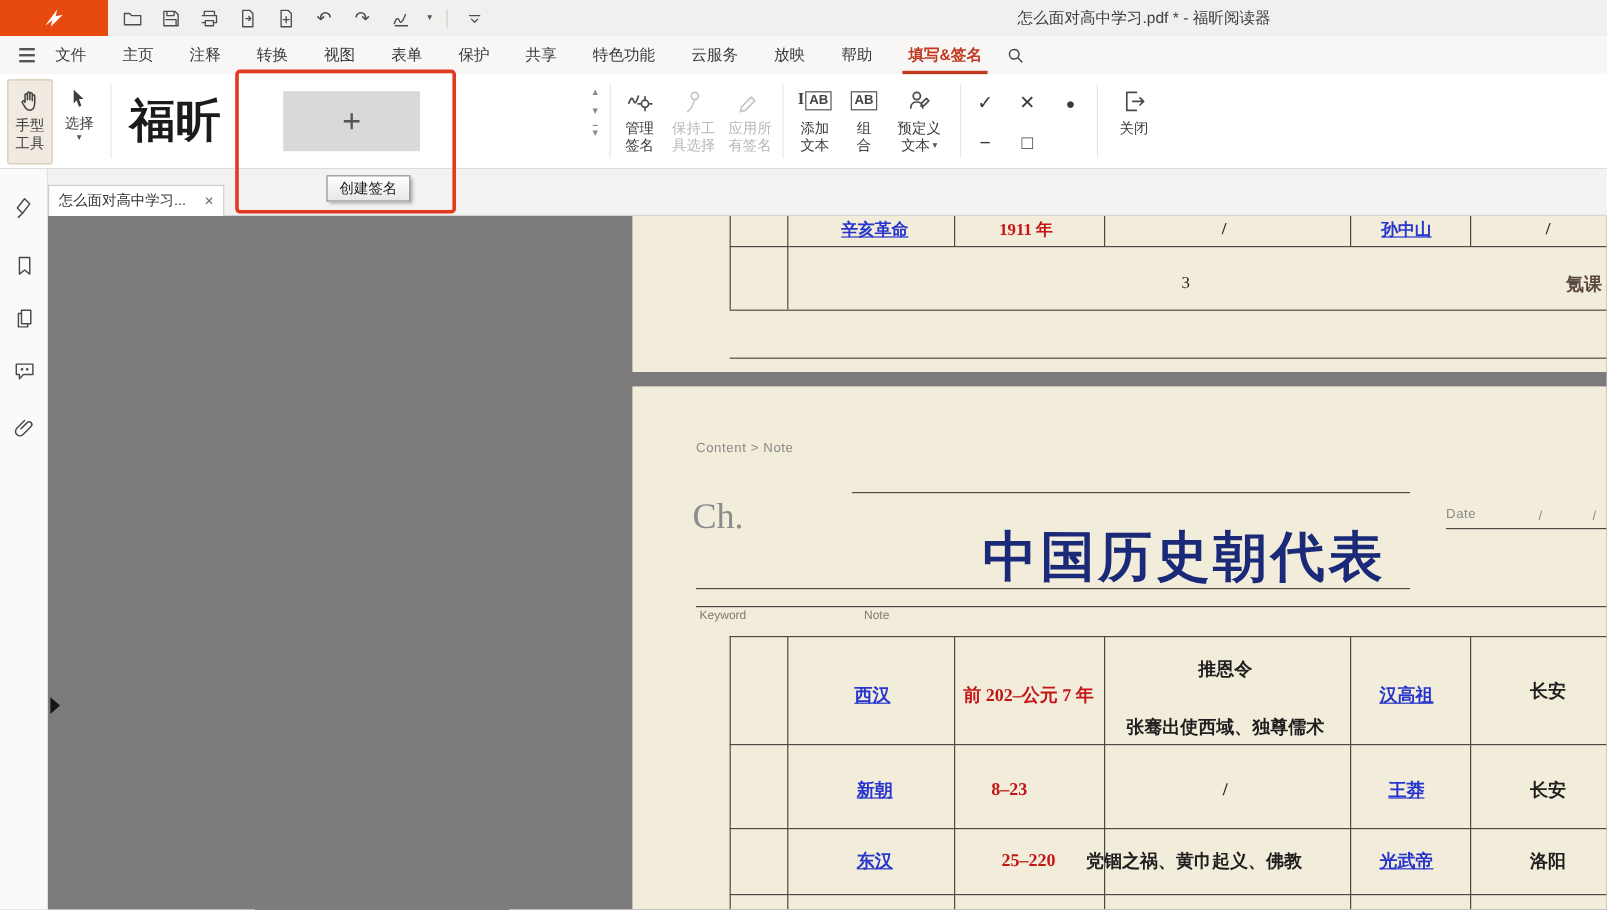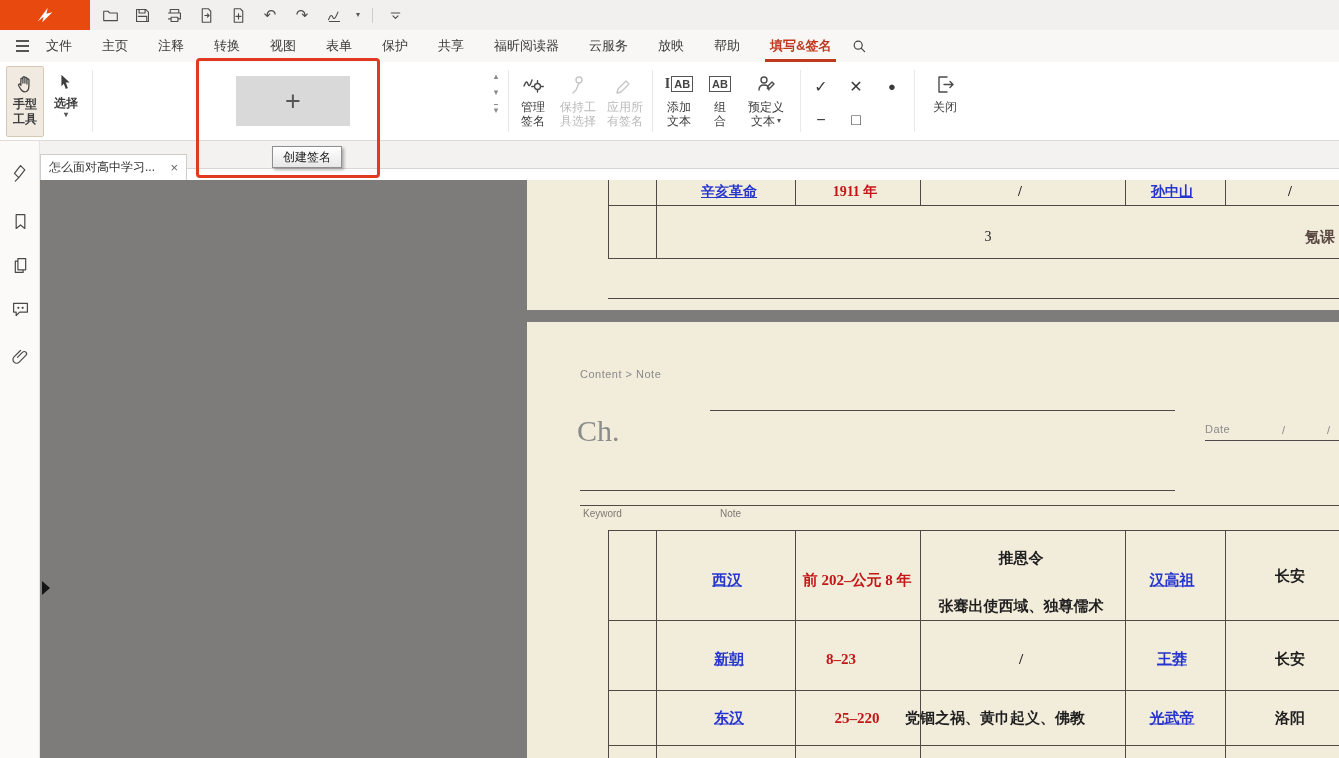--- a/index.html
+++ b/index.html
@@ -24,40 +24,40 @@
   .hamburger i { display:block; height:2px; background:#555; }
   .menu-item { padding:0 15px; height:32px; line-height:32px; position:relative; white-space:nowrap; }
   .menu-item.active { color:#c0391f; font-weight:bold; }
   .menu-item.active::after { content:""; position:absolute; left:10px; right:10px; bottom:0; height:3px; background:#c0391f; }
   .search-btn { width:26px; height:26px; display:flex; align-items:center; justify-content:center; }
   .search-btn svg { width:16px; height:16px; stroke:#444; fill:none; stroke-width:1.5; stroke-linecap:round; }
 
   
   .ribbon { position:absolute; left:0; top:62px; width:100%; height:79px; background:#fff; border-bottom:1px solid #dddcda; }
   .rsep { position:absolute; top:8px; height:62px; width:1px; background:#e9e8e6; }
-  .tool-btn { position:absolute; top:4px; height:71px; display:flex; flex-direction:column; align-items:center; padding-top:6px; font-size:12px; color:#3d3d3d; line-height:15px; border-radius:2px;font-weight:bold; }
+  .tool-btn { position:absolute; top:4px; height:71px; display:flex; flex-direction:column; align-items:center; padding-top:6px; font-size:12px; color:#3d3d3d; line-height:15px; border-radius:2px; }
   .tool-btn svg { width:22px; height:22px; margin-bottom:2px; stroke:#444; fill:none; stroke-width:1.4; stroke-linecap:round; stroke-linejoin:round; }
   .tool-btn.selected { background:#f1eae0; border:1px solid #d7c8b3; }
   .sig-preview { position:absolute; left:98px; top:6px; width:96px; height:64px; display:flex; align-items:center; justify-content:center; font-family:"Liberation Serif", serif; font-size:38px; font-weight:bold; color:#1b1b1b; }
   .sig-add { position:absolute; left:236px; top:14px; width:114px; height:50px; background:#d9d9d9; display:flex; align-items:center; justify-content:center; font-size:27px; font-weight:300; color:#555; }
   .gal-scroll { position:absolute; left:488px; top:10px; width:16px; display:flex; flex-direction:column; gap:7px; align-items:center; }
   .gal-scroll span { font-size:9px; color:#8a8a8a; line-height:9px; }
   .gal-more { border-top:1px solid #8a8a8a; padding-top:1px; }
   .big-btn { position:absolute; top:4px; height:70px; display:flex; flex-direction:column; align-items:center; padding-top:4px; font-size:12px; color:#3c3c3c; line-height:14px; text-align:center; }
   .big-btn .bicon { height:27px; display:flex; align-items:center; justify-content:center; margin-bottom:3px; gap:1px; }
   .big-btn svg { width:22px; height:22px; stroke:#4a4a4a; fill:none; stroke-width:1.4; stroke-linecap:round; stroke-linejoin:round; }
   .big-btn.disabled { color:#b9b9b9;text-align:right; }
   .big-btn.disabled svg { stroke:#c6c6c6; }
   .lblrow { display:flex; align-items:center; gap:2px; justify-content:center; }
   .it-cursor { font-family:"Liberation Serif", serif; font-size:14px; font-weight:bold; color:#444; }
   .it-box { font-size:11px; font-weight:bold; color:#444; border:1px solid #555; padding:0 2px; line-height:14px; }
   .stamp { position:absolute; width:30px; height:28px; display:flex; align-items:center; justify-content:center; font-size:16px; color:#3a3a3a; }
 
   
-  .tabbar { position:absolute; left:40px; top:141px; width:1299px; height:28px; background:#f3f2f0; border-bottom:1px solid #d8d6d4; }
+  .tabbar { position:absolute; left:40px; top:141px; width:1299px; height:39px; background:#f3f2f0; border-bottom:1px solid #d8d6d4; }
   .doc-tab { position:absolute; left:0; top:13px; width:147px; height:26px; background:#fff; border:1px solid #cfcdcb; border-bottom:none; display:flex; align-items:center; gap:6px; padding:0 8px; font-size:12px; color:#333; }
   .doc-tab .label { flex:1; white-space:nowrap; overflow:hidden; }
   .tab-close { color:#666; font-size:13px; }
   .leftrail { position:absolute; left:0; top:141px; width:40px; height:617px; background:#fbfaf8; border-right:1px solid #e5e3e1; }
   .rail-btn { position:absolute; left:8px; width:24px; height:24px; display:flex; align-items:center; justify-content:center; }
   .rail-btn svg { width:19px; height:19px; stroke:#4a4a4a; fill:none; stroke-width:1.4; stroke-linecap:round; stroke-linejoin:round; }
 
   
   .canvas { position:absolute; left:40px; top:180px; width:1299px; height:578px; background:#7d7c7a; overflow:hidden; }
   .handle { position:absolute; left:2px; top:401px; width:0; height:0; border-left:8px solid #151515; border-top:7px solid transparent; border-bottom:7px solid transparent; }
@@ -124,37 +124,38 @@
           </svg>
         </span>
       <span class="ddt">▾</span>
       <span class="sep"></span>
       <span class="qbtn">
           <svg viewBox="0 0 20 20">
             <path d="M5 7 h10 M7 10.5 l3 3 3-3"></path>
           </svg>
         </span>
     </div>
+    <div class="win-title">怎么面对高中学习.pdf * - 福昕阅读器</div>
   </div>
 
   <div class="menubar">
     <span class="hamburger">
         <i></i>
         <i></i>
         <i></i>
       </span>
     <span class="menu-item">文件</span>
     <span class="menu-item">主页</span>
     <span class="menu-item">注释</span>
     <span class="menu-item">转换</span>
     <span class="menu-item">视图</span>
     <span class="menu-item">表单</span>
     <span class="menu-item">保护</span>
     <span class="menu-item">共享</span>
-    <span class="menu-item">福昕阅读器</span>
+    <span class="menu-item">特色功能</span>
     <span class="menu-item">云服务</span>
     <span class="menu-item">放映</span>
     <span class="menu-item">帮助</span>
     <span class="menu-item active">填写&amp;签名</span>
     <span class="search-btn">
         <svg viewBox="0 0 20 20">
           <circle cx="9" cy="9" r="5"></circle>
           <path d="M13 13 l4 4"></path>
         </svg>
       </span>
@@ -170,20 +171,21 @@
     </div>
     <div class="tool-btn" style="left:47px;width:38px">
       <svg viewBox="0 0 24 24">
           <path d="M7 3 L16 11.5 H11.8 L14 17.5 L11.8 18.5 L9.6 12.7 L7 15.5 Z" fill="#3f3f3f" stroke="none"></path>
         </svg>
       <span>选择</span>
       <span class="ddt">▾</span>
     </div>
     <div class="rsep" style="left:92px"></div>
 
+    <div class="sig-preview">福昕</div>
     <div class="sig-add">
         <span>+</span>
       </div>
     <div class="gal-scroll">
       <span>▴</span>
       <span>▾</span>
       <span class="gal-more">▾</span>
     </div>
     <div class="rsep" style="left:508px"></div>
 
@@ -322,20 +324,21 @@
       <span class="cell link" style="left:645px;top:12px;font-size:14px">孙中山</span>
       <span class="cell" style="left:763px;top:12px;font-size:14px">/</span>
       <span class="cell" style="left:461px;top:57px;font-weight:400;font-size:14px">3</span>
       <span class="watermark" style="left:793px;top:57px">氪课</span>
     </div>
 
     <div class="page page2">
       <span class="smallgray" style="left:53px;top:46px">Content &gt; Note</span>
       <span class="chap">Ch.</span>
       <i class="hl" style="left:183px;top:88px;width:465px"></i>
+      <span class="pdf-title">中国历史朝代表</span>
       <i class="hl" style="left:53px;top:168px;width:595px"></i>
       <span class="smallgray" style="left:678px;top:101px">Date</span>
       <span class="smallgray" style="left:755px;top:102px">/</span>
       <span class="smallgray" style="left:800px;top:102px">/</span>
       <i class="hl" style="left:678px;top:118px;width:134px"></i>
       <i class="hl" style="left:53px;top:183px;width:759px"></i>
       <span class="tinygray" style="left:56px;top:186px">Keyword</span>
       <span class="tinygray" style="left:193px;top:186px">Note</span>
 
       <i class="hl" style="left:81px;top:208px;width:731px"></i>
@@ -343,21 +346,21 @@
       <i class="vl" style="left:129px;top:208px;height:228px"></i>
       <i class="vl" style="left:268px;top:208px;height:228px"></i>
       <i class="vl" style="left:393px;top:208px;height:228px"></i>
       <i class="vl" style="left:598px;top:208px;height:228px"></i>
       <i class="vl" style="left:698px;top:208px;height:228px"></i>
       <i class="hl" style="left:81px;top:298px;width:731px"></i>
       <i class="hl" style="left:81px;top:368px;width:731px"></i>
       <i class="hl" style="left:81px;top:423px;width:731px"></i>
 
       <span class="cell link" style="left:200px;top:258px">西汉</span>
-      <span class="cell red" style="left:330px;top:258px">前 202–公元 8 年</span>
+      <span class="cell red" style="left:330px;top:258px">前 202–公元 7 年</span>
       <span class="cell" style="left:494px;top:236px">推恩令</span>
       <span class="cell" style="left:494px;top:284px">张骞出使西域、独尊儒术</span>
       <span class="cell link" style="left:645px;top:258px">汉高祖</span>
       <span class="cell" style="left:763px;top:254px">长安</span>
 
       <span class="cell link" style="left:202px;top:337px">新朝</span>
       <span class="cell red" style="left:314px;top:337px">8–23</span>
       <span class="cell" style="left:494px;top:337px">/</span>
       <span class="cell link" style="left:645px;top:337px">王莽</span>
       <span class="cell" style="left:763px;top:337px">长安</span>

